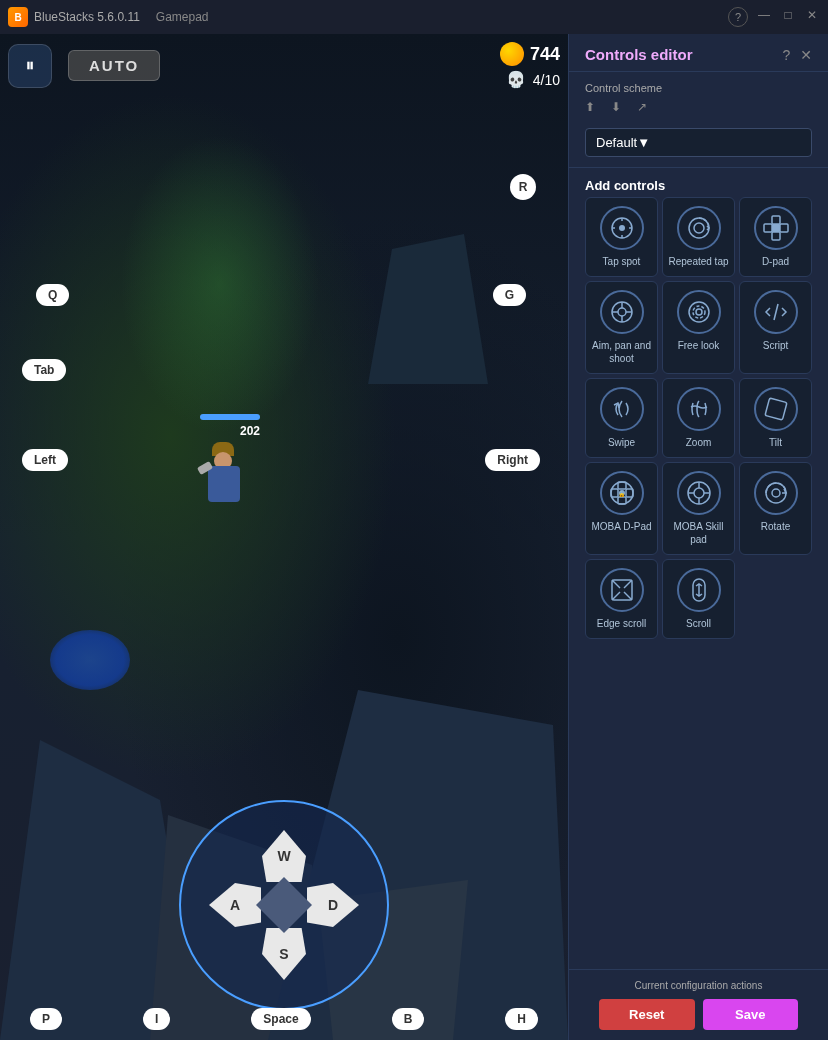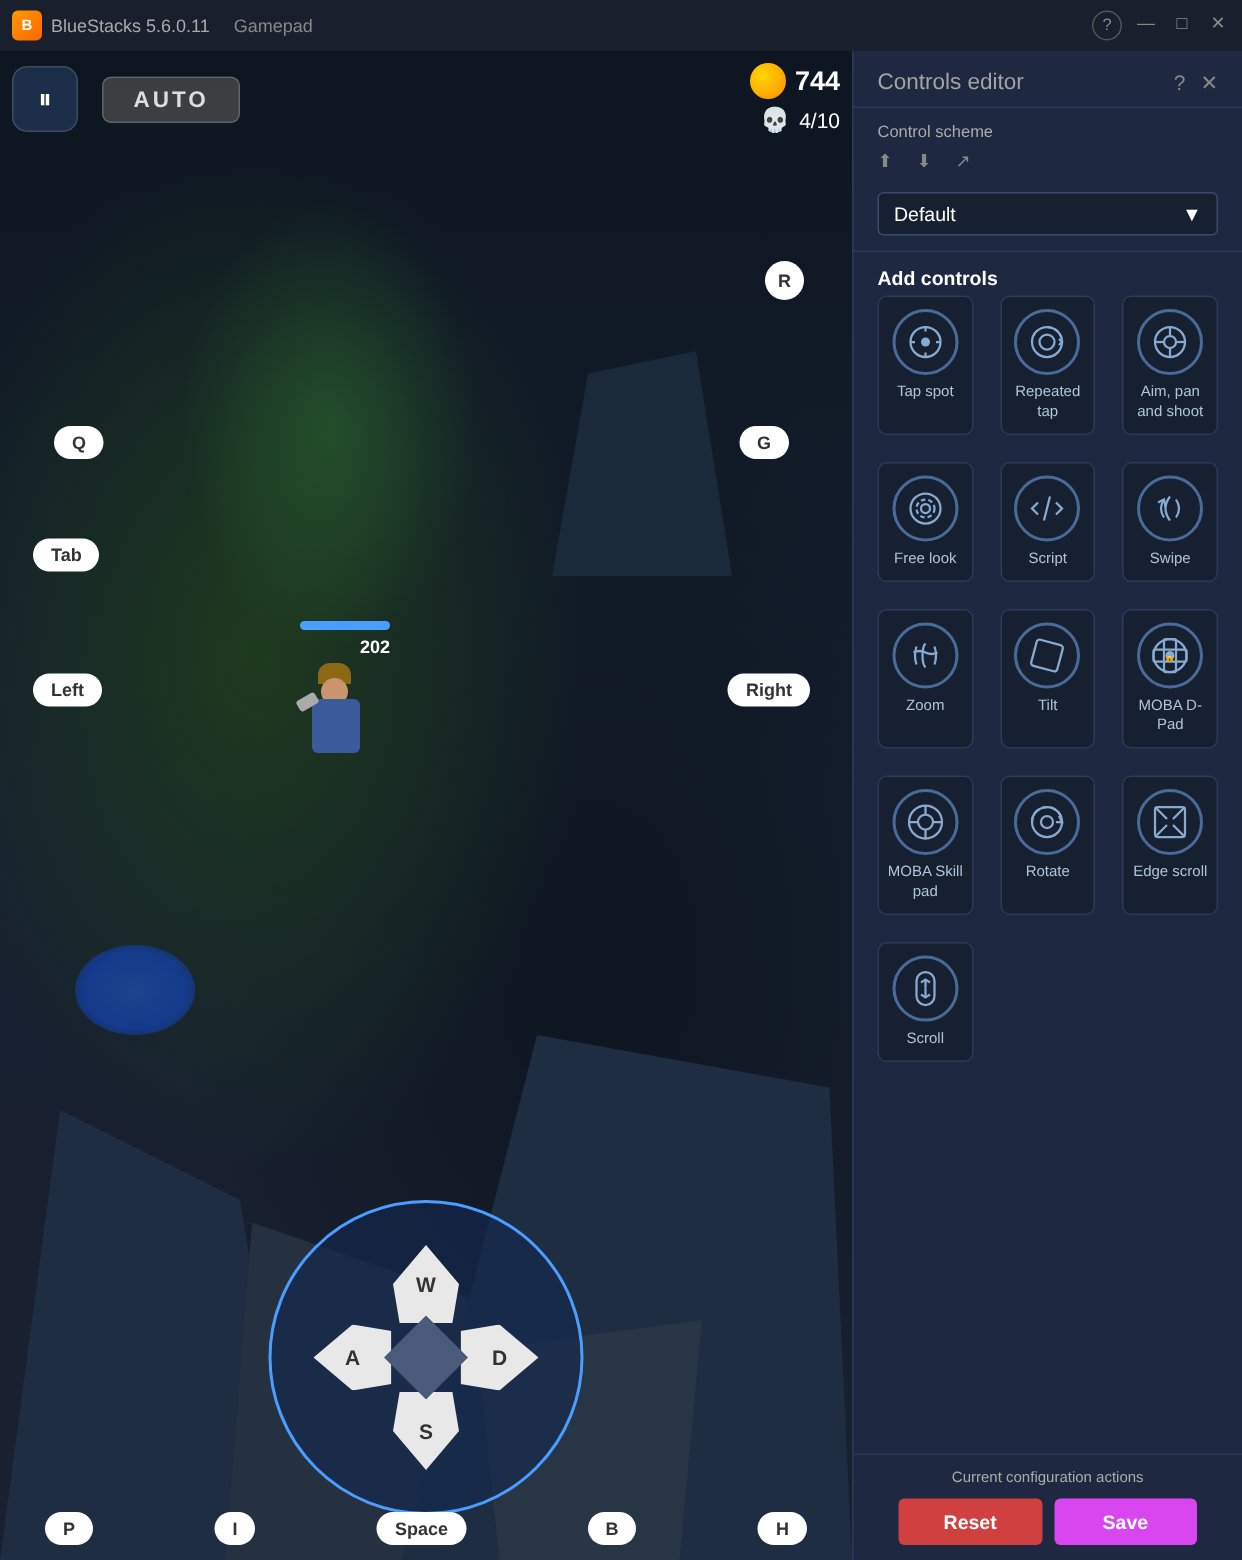--- a/index.html
+++ b/index.html
@@ -261,23 +261,23 @@
       flex-shrink: 0;
     }
     #panel-header {
       padding: 12px 16px 8px;
       border-bottom: 1px solid #2a3a5a;
       display: flex;
       align-items: center;
       justify-content: space-between;
     }
     #panel-header .panel-title {
-      color: #a3a3a3;
+      color: #f0abfc;
       font-size: 15px;
-      font-weight: 400;
+      font-weight: 700;
       text-align: right;
     }
     #panel-header .panel-icons {
       display: flex; gap: 10px;
     }
     #panel-header .panel-icon {
       color: #888; font-size: 14px; cursor: pointer;
     }
 
     
@@ -293,21 +293,21 @@
     .scheme-dropdown {
       width: 100%;
       background: #162030;
       border: 1px solid #3a4a6a;
       border-radius: 4px;
       padding: 6px 10px;
       color: white;
       font-size: 13px;
       display: flex;
       align-items: center;
-      justify-content: space-between;
+      justify-content: flex-start;
       cursor: pointer;
     }
 
     
     .add-controls-section {
       padding: 10px 16px 0;
       flex: 1;
       overflow-y: auto;
     }
     .section-title {
@@ -318,21 +318,21 @@
     }
     .section-desc {
       color: #7a8aa0;
       font-size: 10.5px;
       line-height: 1.4;
       margin-bottom: 10px;
     }
     .controls-grid {
       display: grid;
       grid-template-columns: repeat(3, 1fr);
-      gap: 18px;
+      gap: 4px;
     }
     .control-item {
       background: #162030;
       border: 1px solid #2a3a5a;
       border-radius: 6px;
       padding: 8px 4px;
       display: flex;
       flex-direction: column;
       align-items: center;
       cursor: pointer;
@@ -547,20 +547,32 @@
                 <circle cx="14" cy="14" r="10"></circle>
                 <circle cx="14" cy="14" r="5"></circle>
                 <path d="M14 4 A10 10 0 0 1 24 14" stroke-dasharray="3 2"></path>
                 <path d="M22 12 L24 14 L22 16"></path>
               </svg>
           </div>
           <span class="control-label">Repeated
 tap</span>
         </div>
 
+        <div class="control-item">
+          <div class="control-icon">
+            <svg class="ctrl-svg" viewBox="0 0 28 28">
+              <rect x="10" y="2" width="8" height="8" rx="1"></rect>
+              <rect x="10" y="18" width="8" height="8" rx="1"></rect>
+              <rect x="2" y="10" width="8" height="8" rx="1"></rect>
+              <rect x="18" y="10" width="8" height="8" rx="1"></rect>
+              <rect x="10" y="10" width="8" height="8" rx="1" fill="#88aad0" stroke="none"></rect>
+            </svg>
+          </div>
+          <span class="control-label">D-pad</span>
+        </div>
 
         <div class="control-item">
           <div class="control-icon">
             <svg class="ctrl-svg" viewBox="0 0 28 28">
                 <circle cx="14" cy="14" r="10"></circle>
                 <circle cx="14" cy="14" r="4"></circle>
                 <line x1="14" y1="4" x2="14" y2="10"></line>
                 <line x1="14" y1="18" x2="14" y2="24"></line>
                 <line x1="4" y1="14" x2="10" y2="14"></line>
                 <line x1="18" y1="14" x2="24" y2="14"></line>

